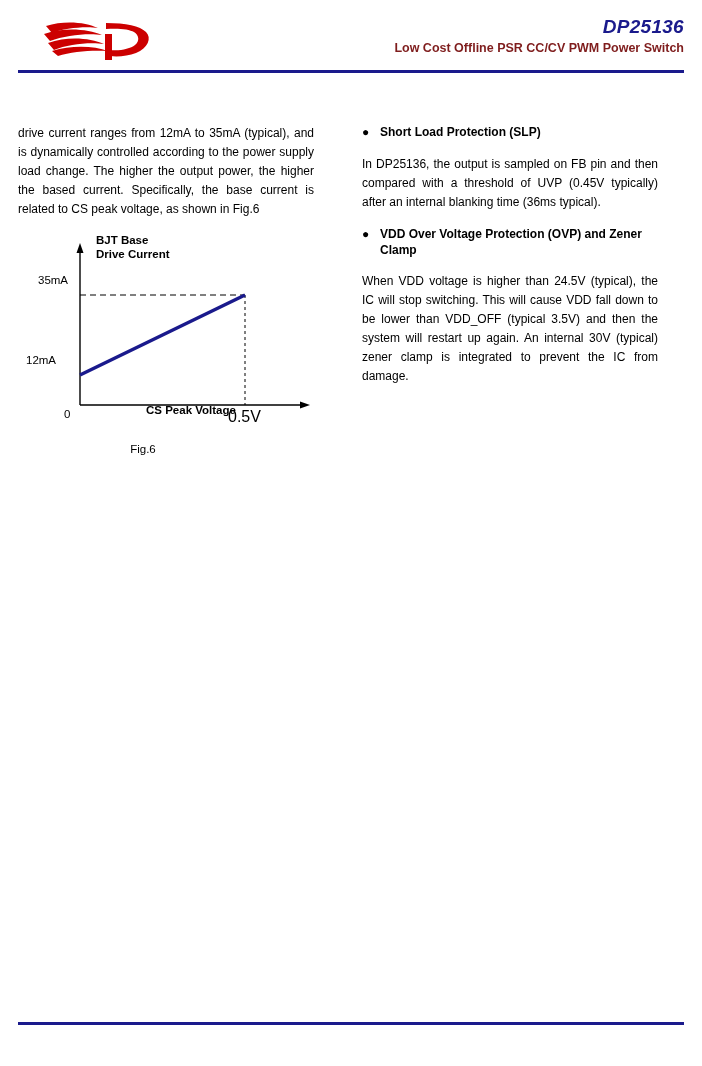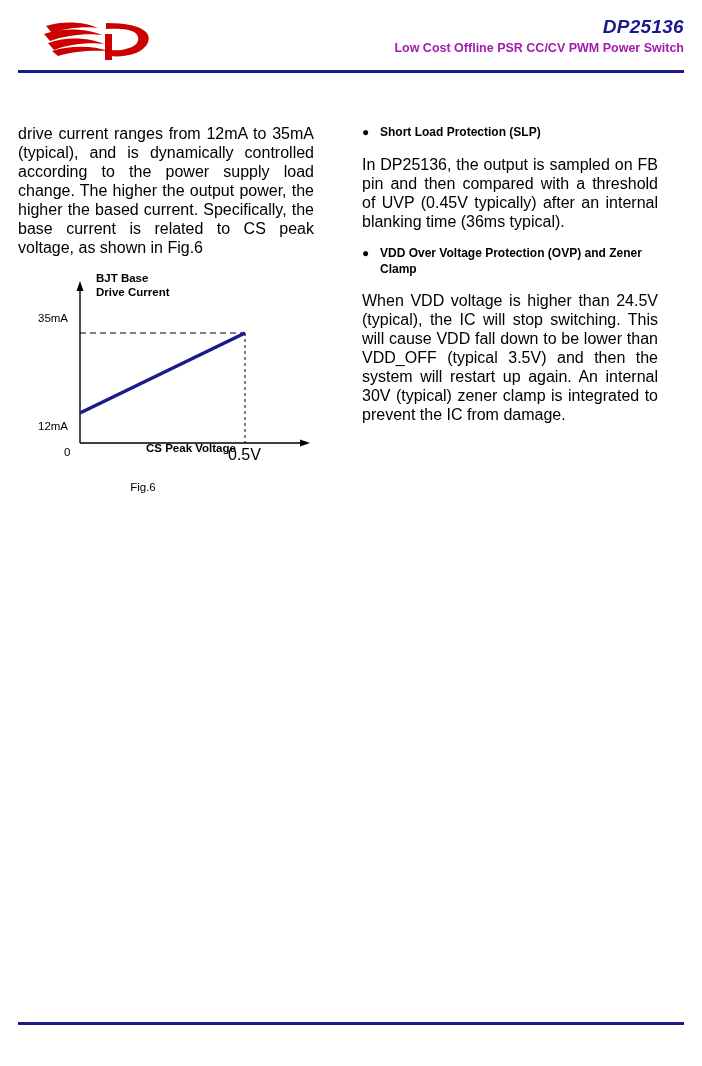--- a/index.html
+++ b/index.html
@@ -50,21 +50,21 @@
     font-size: 19px;
     font-weight: bold;
     font-style: italic;
     color: #1a1a8c;
     letter-spacing: 0.3px;
     line-height: 22px;
   }
   .part-subtitle {
     font-size: 12.5px;
     font-weight: bold;
-    color: #a21caf;
+    color: #7f1d1d;
     line-height: 16px;
     margin-top: 2px;
   }
   .header-rule {
     position: absolute;
     left: 18px;
     top: 70px;
     width: 666px;
     height: 3px;
     background: #1a1a8c;
@@ -79,21 +79,21 @@
   }
   .col-right {
     position: absolute;
     left: 362px;
     top: 124px;
     width: 296px;
   }
 
   p.body-text {
     margin: 0 0 14px 0;
-    font-size: 16px;
+    font-size: 12px;
     line-height: 19px;
     text-align: justify;
     color: #000;
   }
 
   .bullet-item {
     display: flex;
     align-items: flex-start;
     margin: 0 0 14px 0;
   }
@@ -215,21 +215,21 @@
 
         <line x1="62" y1="142" x2="227" y2="62" stroke="#1a1a8c" stroke-width="3.5"></line>
       </svg>
 
       <div style="position:absolute;left:78px;top:0px;font-size:11.5px;font-weight:bold;line-height:14px;">
         <span>BJT Base</span><br>
         <span>Drive Current</span>
       </div>
 
       <div style="position:absolute;left:20px;top:41px;font-size:11.5px;">35mA</div>
-      <div style="position:absolute;left:20px;top:121px;font-size:11.5px;margin-top:28px;">12mA</div>
+      <div style="position:absolute;left:8px;top:121px;font-size:11.5px;">12mA</div>
 
       <div style="position:absolute;left:46px;top:175px;font-size:11.5px;">0</div>
       <div style="position:absolute;left:210px;top:175px;font-size:16px;">0.5V</div>
 
       <div style="position:absolute;left:128px;top:139px;font-size:11.5px;font-weight:bold;margin-top:32px;">CS Peak Voltage</div>
 
       <div class="fig-caption">Fig.6</div>
     </div>
   </div>
 

